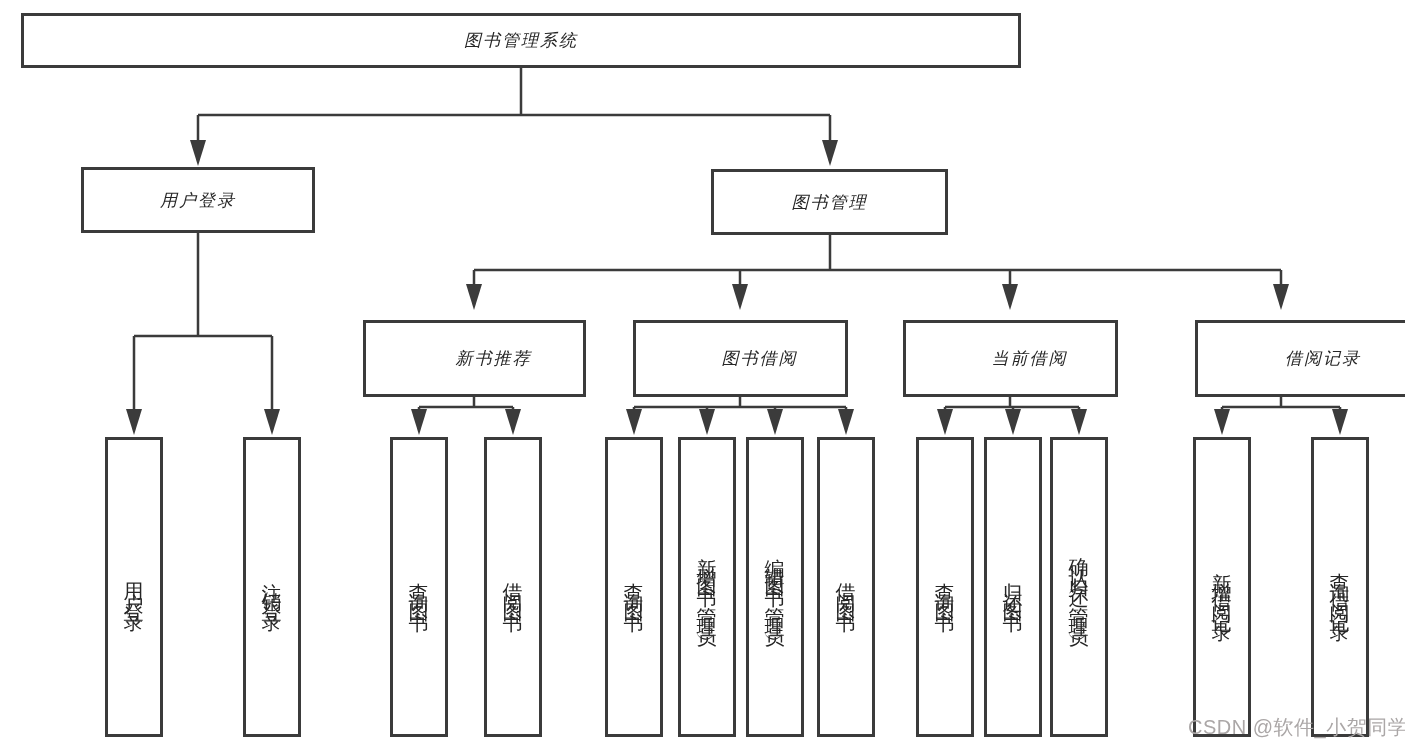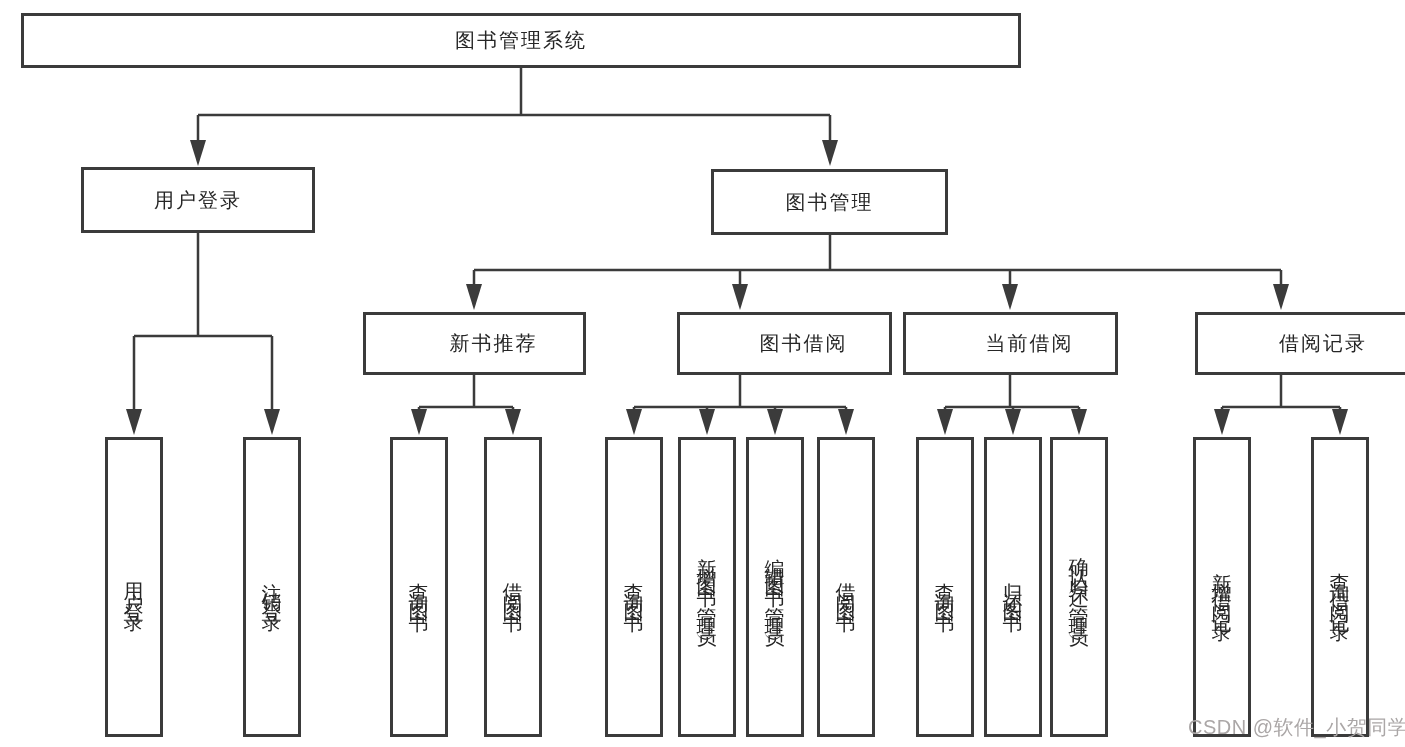--- a/index.html
+++ b/index.html
@@ -13,36 +13,36 @@
   #connectors { position:absolute; left:0; top:0; width:1405px; height:747px; }
   #connectors .ln { stroke:var(--line,#3b3b3b); stroke-width:2.5; fill:none; }
   #connectors .ah { fill:var(--line,#3b3b3b); stroke:none; }
 
   .node {
     position:absolute; box-sizing:border-box;
     background:#ffffff; border:3px solid var(--line,#3b3b3b);
     display:flex; align-items:center; justify-content:center;
     color:var(--text,#262626);
   }
-  .h-node { font-size:20px; letter-spacing:2px; white-space:nowrap; }
+  .h-node { font-size:17px; letter-spacing:2px; white-space:nowrap;font-style:italic; }
   .v-node {
     writing-mode:vertical-rl; text-orientation:mixed;
     font-size:20px; letter-spacing:10px; line-height:1;
     width:58px; height:300px; top:437px;
   }
 
   
   .pos-root  { left:21px;  top:13px;  width:1000px; height:55px; }
   
   .pos-l2a   { left:81px;  top:167px; width:234px;  height:66px; }
   .pos-l2b   { left:711px; top:169px; width:237px;  height:66px; }
   
-  .l3 { top:312px; height:63px;padding-left:38px; }
+  .l3 { top:320px; height:77px;padding-left:38px; }
   .pos-l3a { left:363px;  width:223px; }
-  .pos-l3b { left:633px;  width:215px;margin-left:44px; }
+  .pos-l3b { left:633px;  width:215px; }
   .pos-l3c { left:903px;  width:215px; }
   .pos-l3d { left:1172px; width:218px;margin-left:23px; }
   
   .pos-g1a { left:105px; }  .pos-g1b { left:243px; }
   .pos-g2a { left:390px; }  .pos-g2b { left:484px; }
   .pos-g3a { left:605px; }  .pos-g3b { left:678px; }
   .pos-g3c { left:746px; }  .pos-g3d { left:817px; }
   .pos-g4a { left:916px; }  .pos-g4b { left:984px; }  .pos-g4c { left:1050px; }
   .pos-g5a { left:1193px; } .pos-g5b { left:1311px; }
 

